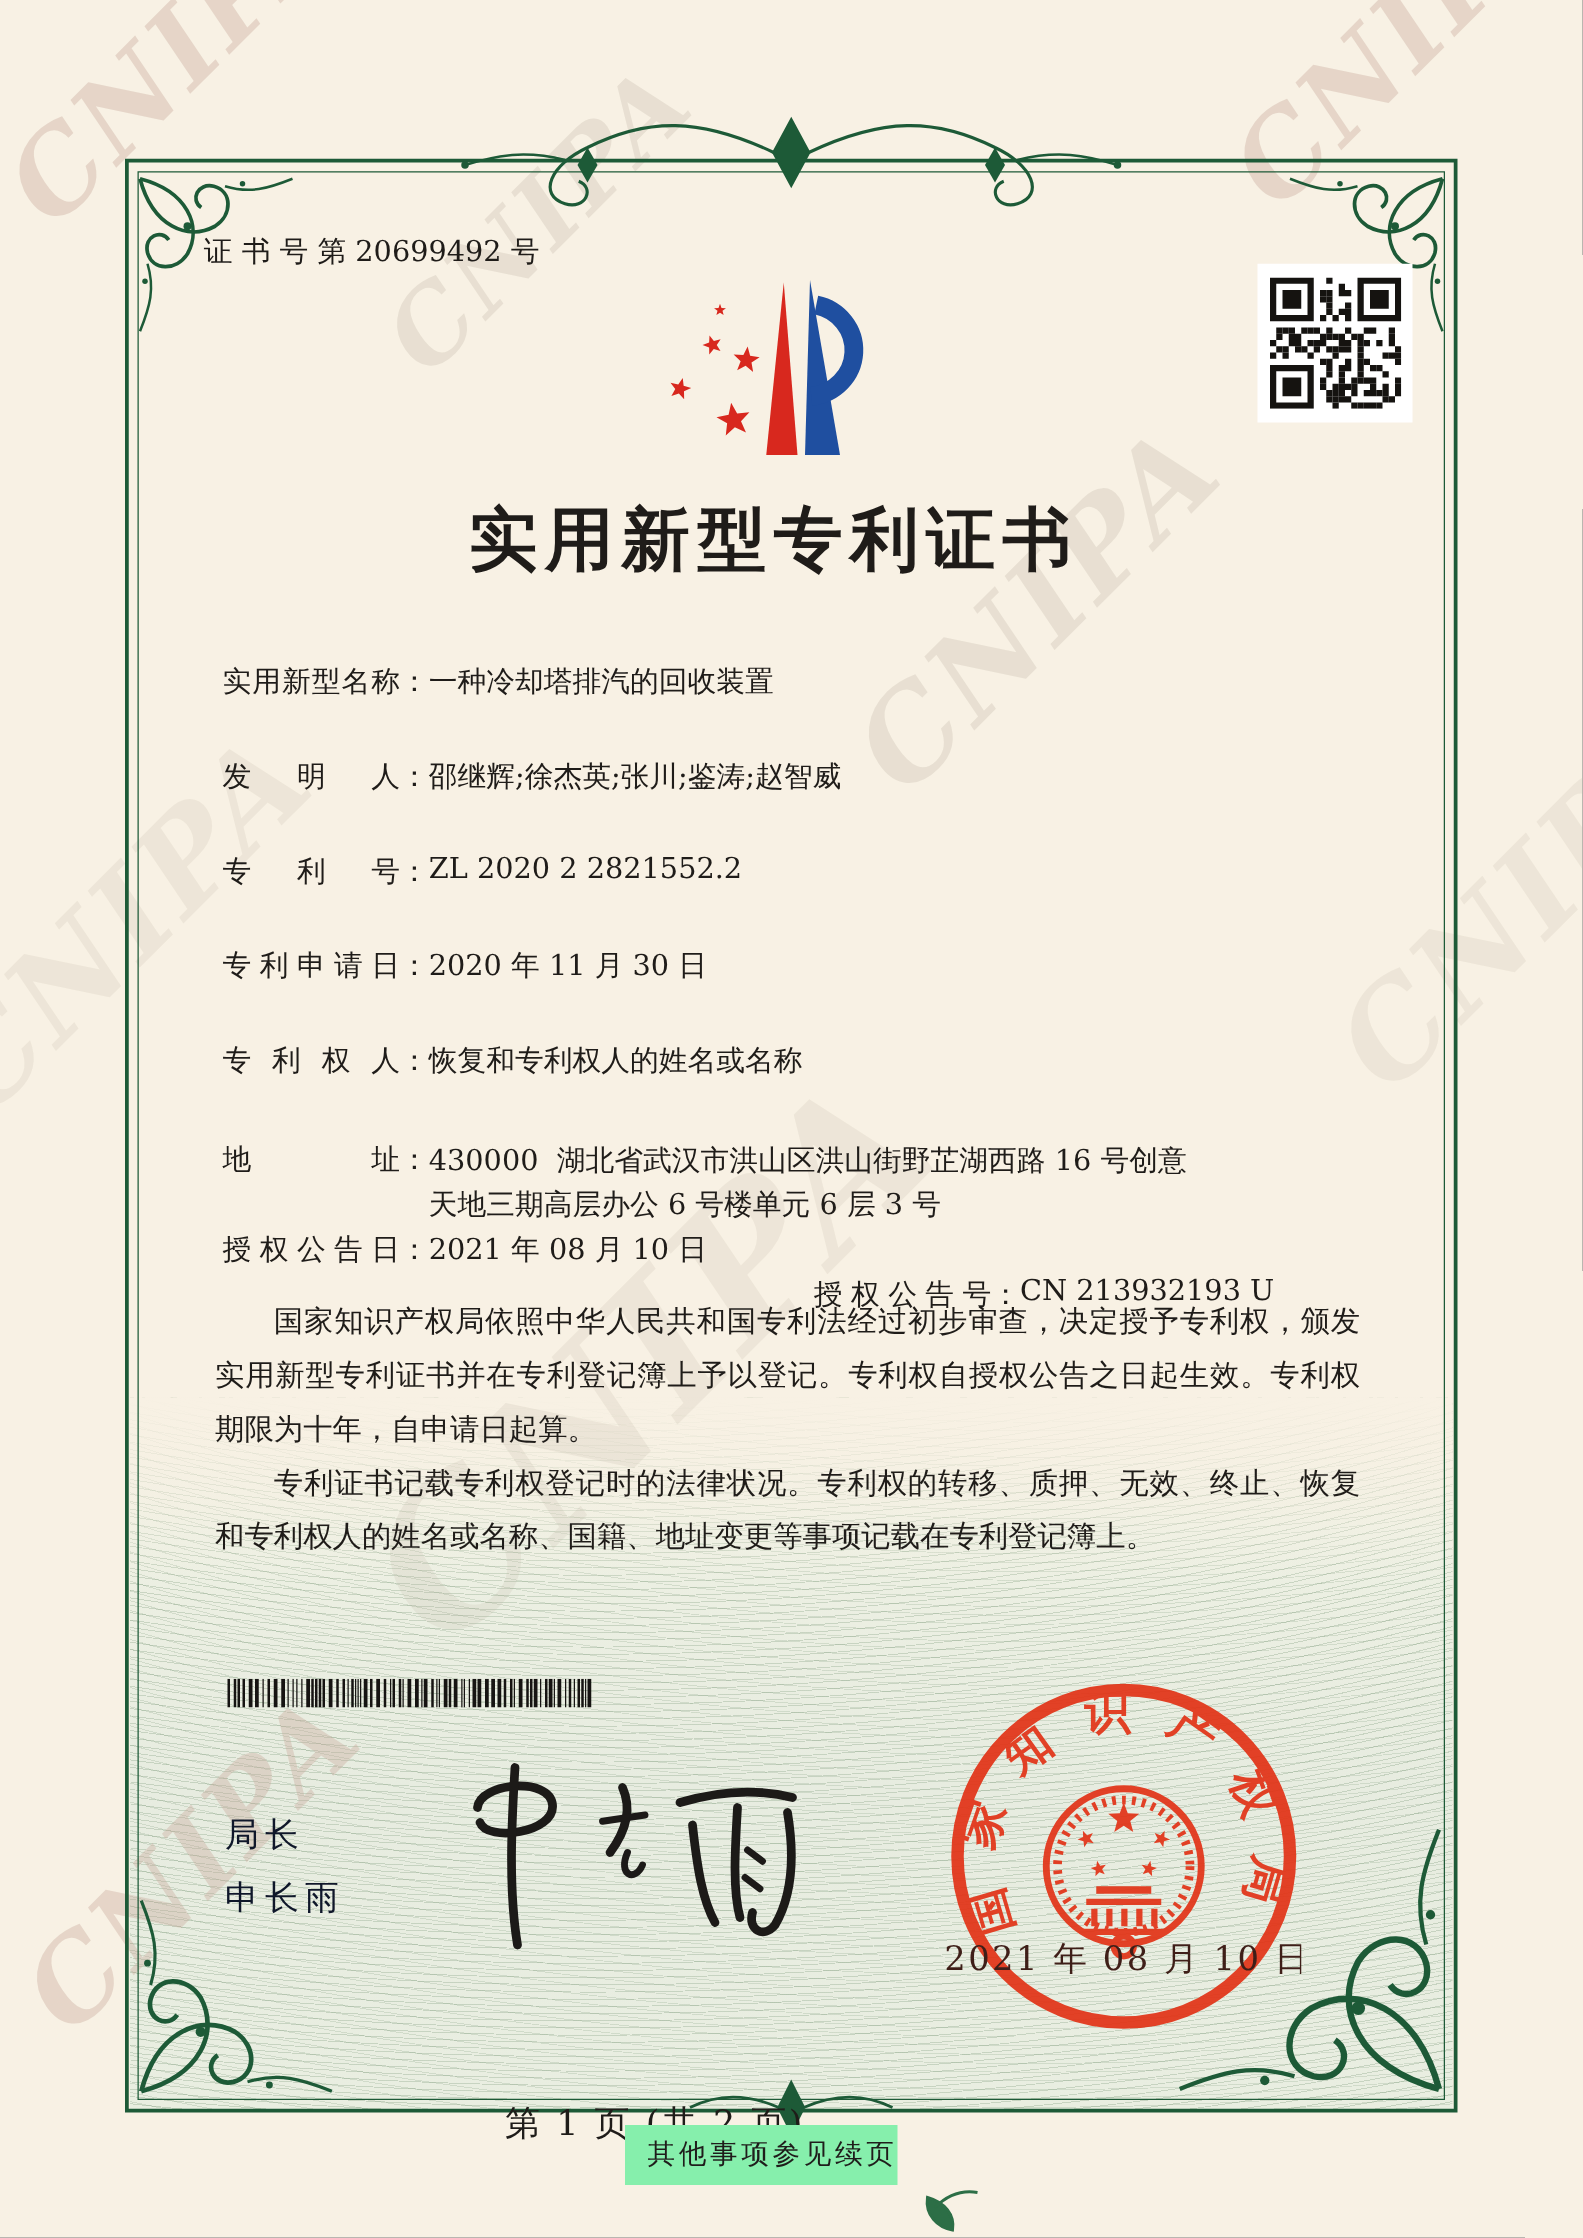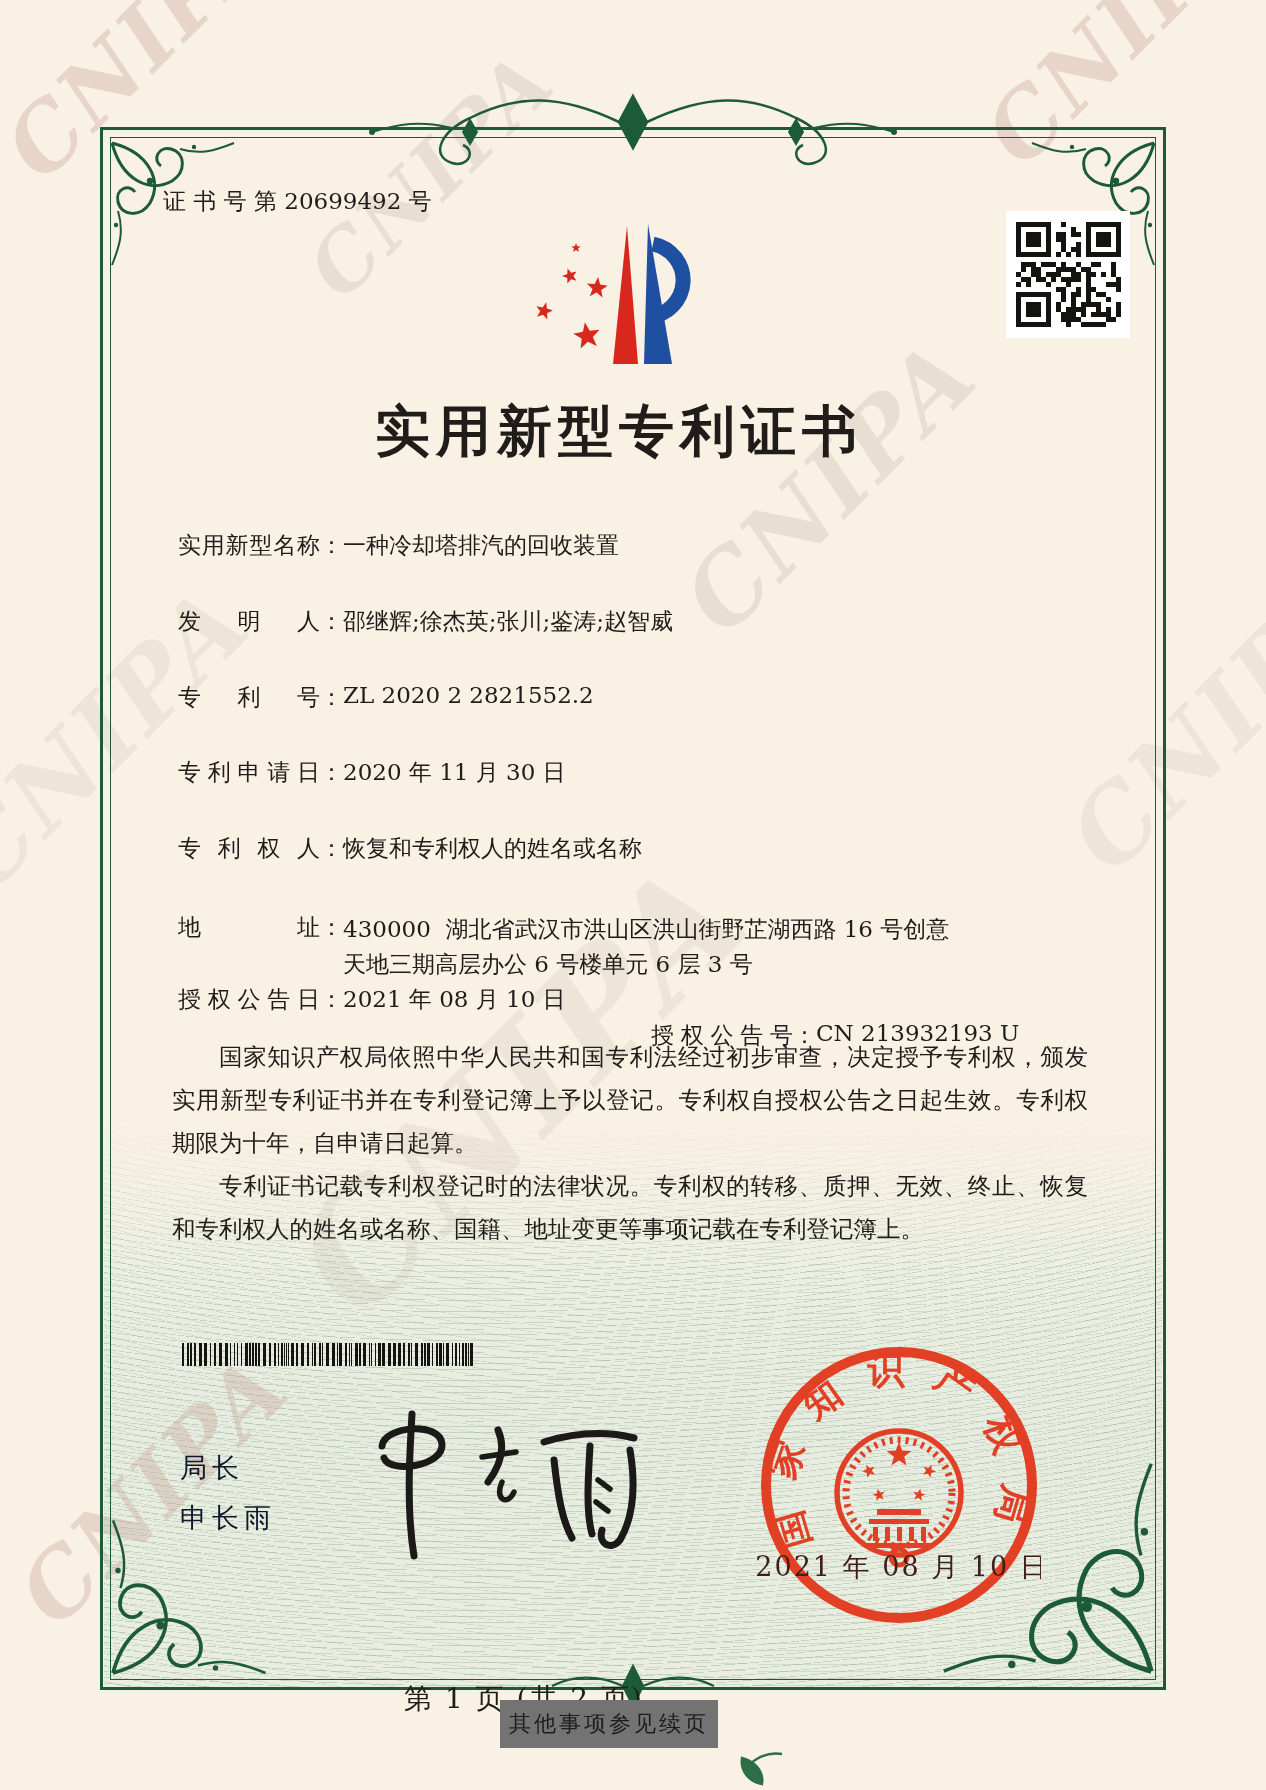--- a/index.html
+++ b/index.html
@@ -51,22 +51,22 @@
   
   #barcode{position:absolute;left:180px;top:1343px;z-index:4;}
   .officer{position:absolute;left:180px;z-index:5;font-family:"DejaVu Sans","Liberation Sans",sans-serif;
            font-size:27px;letter-spacing:5px;color:#0f172a;}
   #sig{position:absolute;left:348px;top:1408px;z-index:5;}
   #seal{position:absolute;left:757px;top:1343px;z-index:6;opacity:.93;}
 
   
   .pageno{position:absolute;left:404px;top:1680px;width:400px;text-align:left;z-index:4;
           font-size:28px;letter-spacing:2px;white-space:pre;}
-  .notestrip{position:absolute;left:500px;top:1700px;width:218px;height:48px;background:#737373;z-index:4;
-             text-align:center;line-height:48px;font-size:22px;letter-spacing:3px;color:#1f1d1b;}
+  .notestrip{position:absolute;left:500px;top:1700px;width:218px;height:48px;background:#86efac;z-index:4;
+             text-align:right;line-height:48px;font-size:22px;letter-spacing:3px;color:#1f1d1b;}
 </style>
 </head>
 <body>
 
 <div id="page">
 
   <div class="waves"></div>
 
   <div class="wm" style="left:-28px;top:-8px;">CNIPA</div>
   <div class="wm light" style="left:278px;top:128px;font-size:80px;">CNIPA</div>

